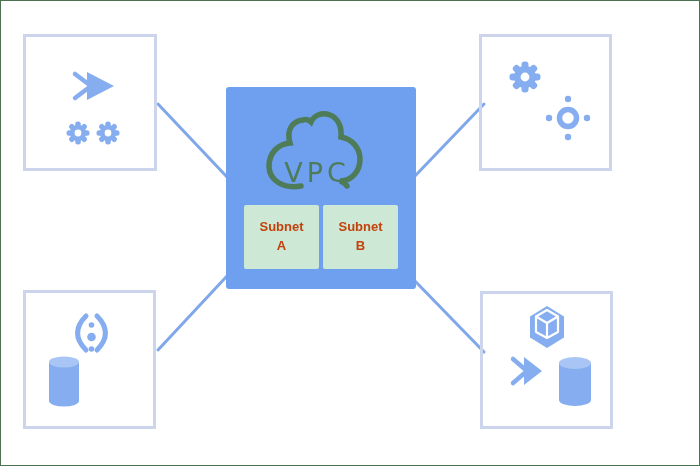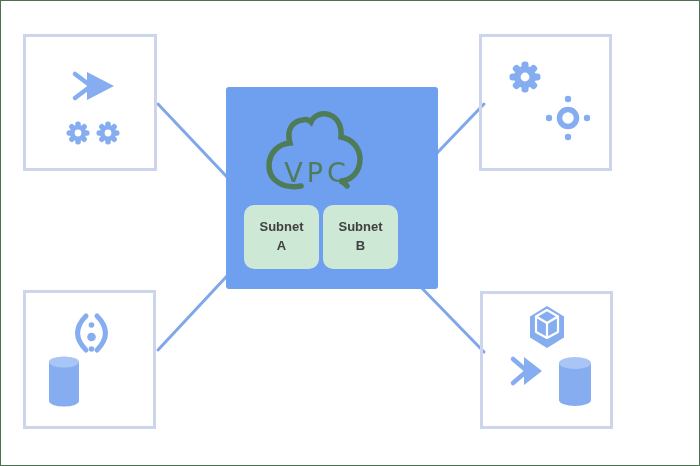--- a/index.html
+++ b/index.html
@@ -12,29 +12,29 @@
   .corner-box{
     position:absolute;box-sizing:border-box;
     border:3px solid #cdd5ec;background:transparent;
   }
   .corner-box svg{position:absolute;left:0;top:0;}
   .box-tl{left:22px;top:33px;width:134px;height:137px;}
   .box-tr{left:478px;top:33px;width:133px;height:137px;}
   .box-bl{left:22px;top:289px;width:133px;height:139px;}
   .box-br{left:479px;top:290px;width:133px;height:138px;}
   .vpc-box{
-    position:absolute;left:225px;top:86px;width:212px;height:202px;
+    position:absolute;left:225px;top:86px;width:190px;height:202px;
     background:#6fa0ef;border-radius:3px;
   }
   .vpc-cloud{position:absolute;left:0;top:0;width:190px;height:202px;}
   .subnet{
     position:absolute;top:118px;width:75px;height:64px;box-sizing:border-box;
-    background:#cde8d4;border-radius:10px;
+    background:#cde8d4;border-radius:2px;
     display:flex;flex-direction:column;align-items:center;justify-content:center;
-    font-size:13px;font-weight:700;color:#404040;line-height:1.45;
+    font-size:13px;font-weight:700;color:#c2410c;line-height:1.45;
   }
   .subnet-a{left:18px;}
   .subnet-b{left:97px;}
   .vpc-label-text{
     font-family:"DejaVu Sans",sans-serif;font-size:27px;font-weight:500;
     letter-spacing:4px;fill:#4e7b58;
   }
   .icon-blue{fill:#85adef;}
   .icon-stroke{stroke:#85adef;fill:none;stroke-linecap:round;stroke-linejoin:round;}
 </style>

